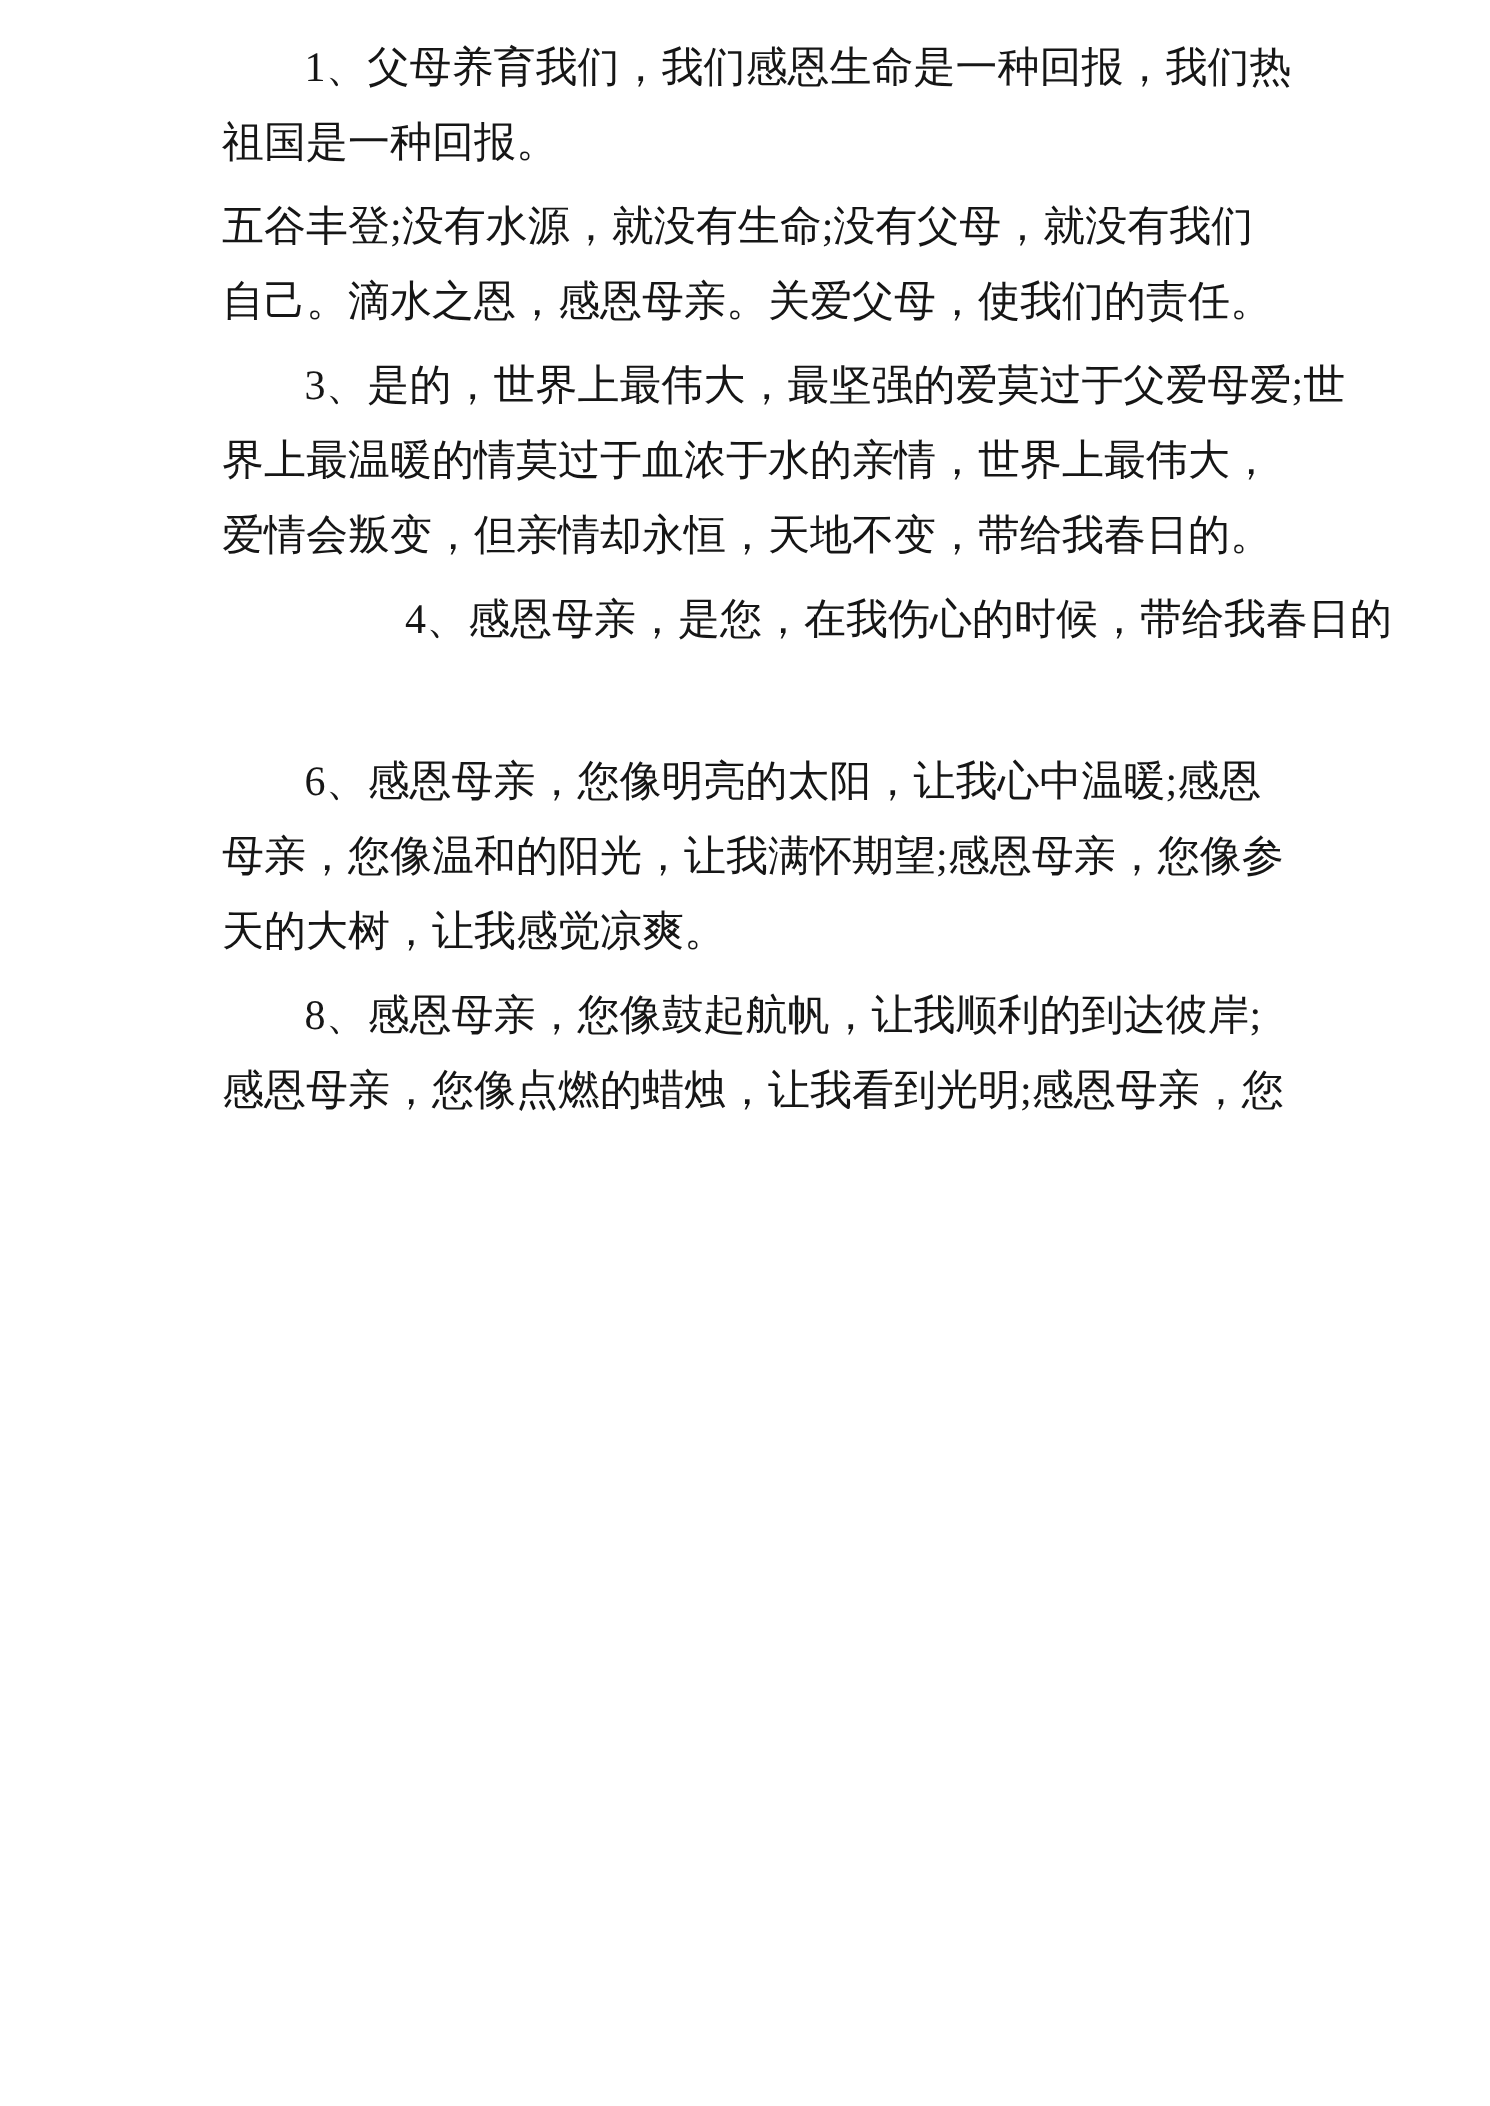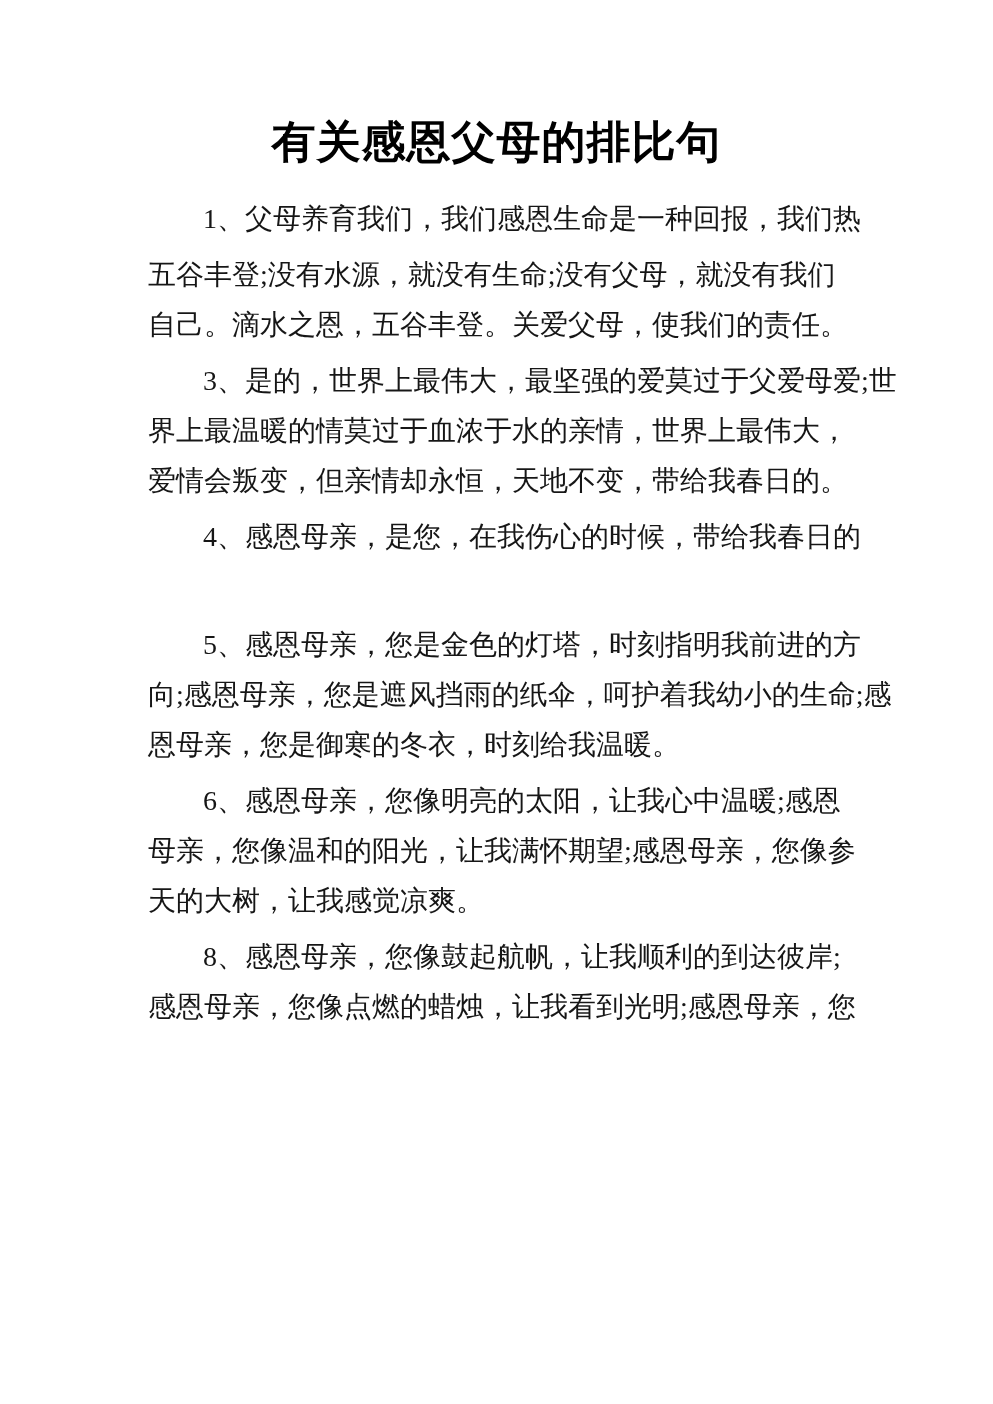--- a/index.html
+++ b/index.html
@@ -28,55 +28,51 @@
   .doc-body {
     margin: 21px 0 0 148px;
     width: 780px;
     font-size: 28px;
   }
   .para {
     margin: 0 0 6px 0;
   }
   .para.gap-after {
     margin-bottom: 58px;
+    text-align: right;
   }
   .line {
     height: 50px;
     line-height: 50px;
     white-space: nowrap;
   }
   .line.first {
     text-indent: 55px;
   }
 </style>
 </head>
 <body>
 
 <div class="page">
-  <h1 class="doc-title">有关感恩父母的排比句</h1>
   <div class="doc-body">
       <div class="para">
         <div class="line first">1、父母养育我们，我们感恩生命是一种回报，我们热</div>
+        <div class="line">祖国是一种回报。</div>
       </div>
       <div class="para">
         <div class="line">五谷丰登;没有水源，就没有生命;没有父母，就没有我们</div>
-        <div class="line">自己。滴水之恩，五谷丰登。关爱父母，使我们的责任。</div>
+        <div class="line">自己。滴水之恩，感恩母亲。关爱父母，使我们的责任。</div>
       </div>
       <div class="para">
         <div class="line first">3、是的，世界上最伟大，最坚强的爱莫过于父爱母爱;世</div>
         <div class="line">界上最温暖的情莫过于血浓于水的亲情，世界上最伟大，</div>
         <div class="line">爱情会叛变，但亲情却永恒，天地不变，带给我春日的。</div>
       </div>
       <div class="para gap-after">
         <div class="line first">4、感恩母亲，是您，在我伤心的时候，带给我春日的</div>
-      </div>
-      <div class="para">
-        <div class="line first">5、感恩母亲，您是金色的灯塔，时刻指明我前进的方</div>
-        <div class="line">向;感恩母亲，您是遮风挡雨的纸伞，呵护着我幼小的生命;感</div>
-        <div class="line">恩母亲，您是御寒的冬衣，时刻给我温暖。</div>
       </div>
       <div class="para">
         <div class="line first">6、感恩母亲，您像明亮的太阳，让我心中温暖;感恩</div>
         <div class="line">母亲，您像温和的阳光，让我满怀期望;感恩母亲，您像参</div>
         <div class="line">天的大树，让我感觉凉爽。</div>
       </div>
       <div class="para">
         <div class="line first">8、感恩母亲，您像鼓起航帆，让我顺利的到达彼岸;</div>
         <div class="line">感恩母亲，您像点燃的蜡烛，让我看到光明;感恩母亲，您</div>
       </div>

